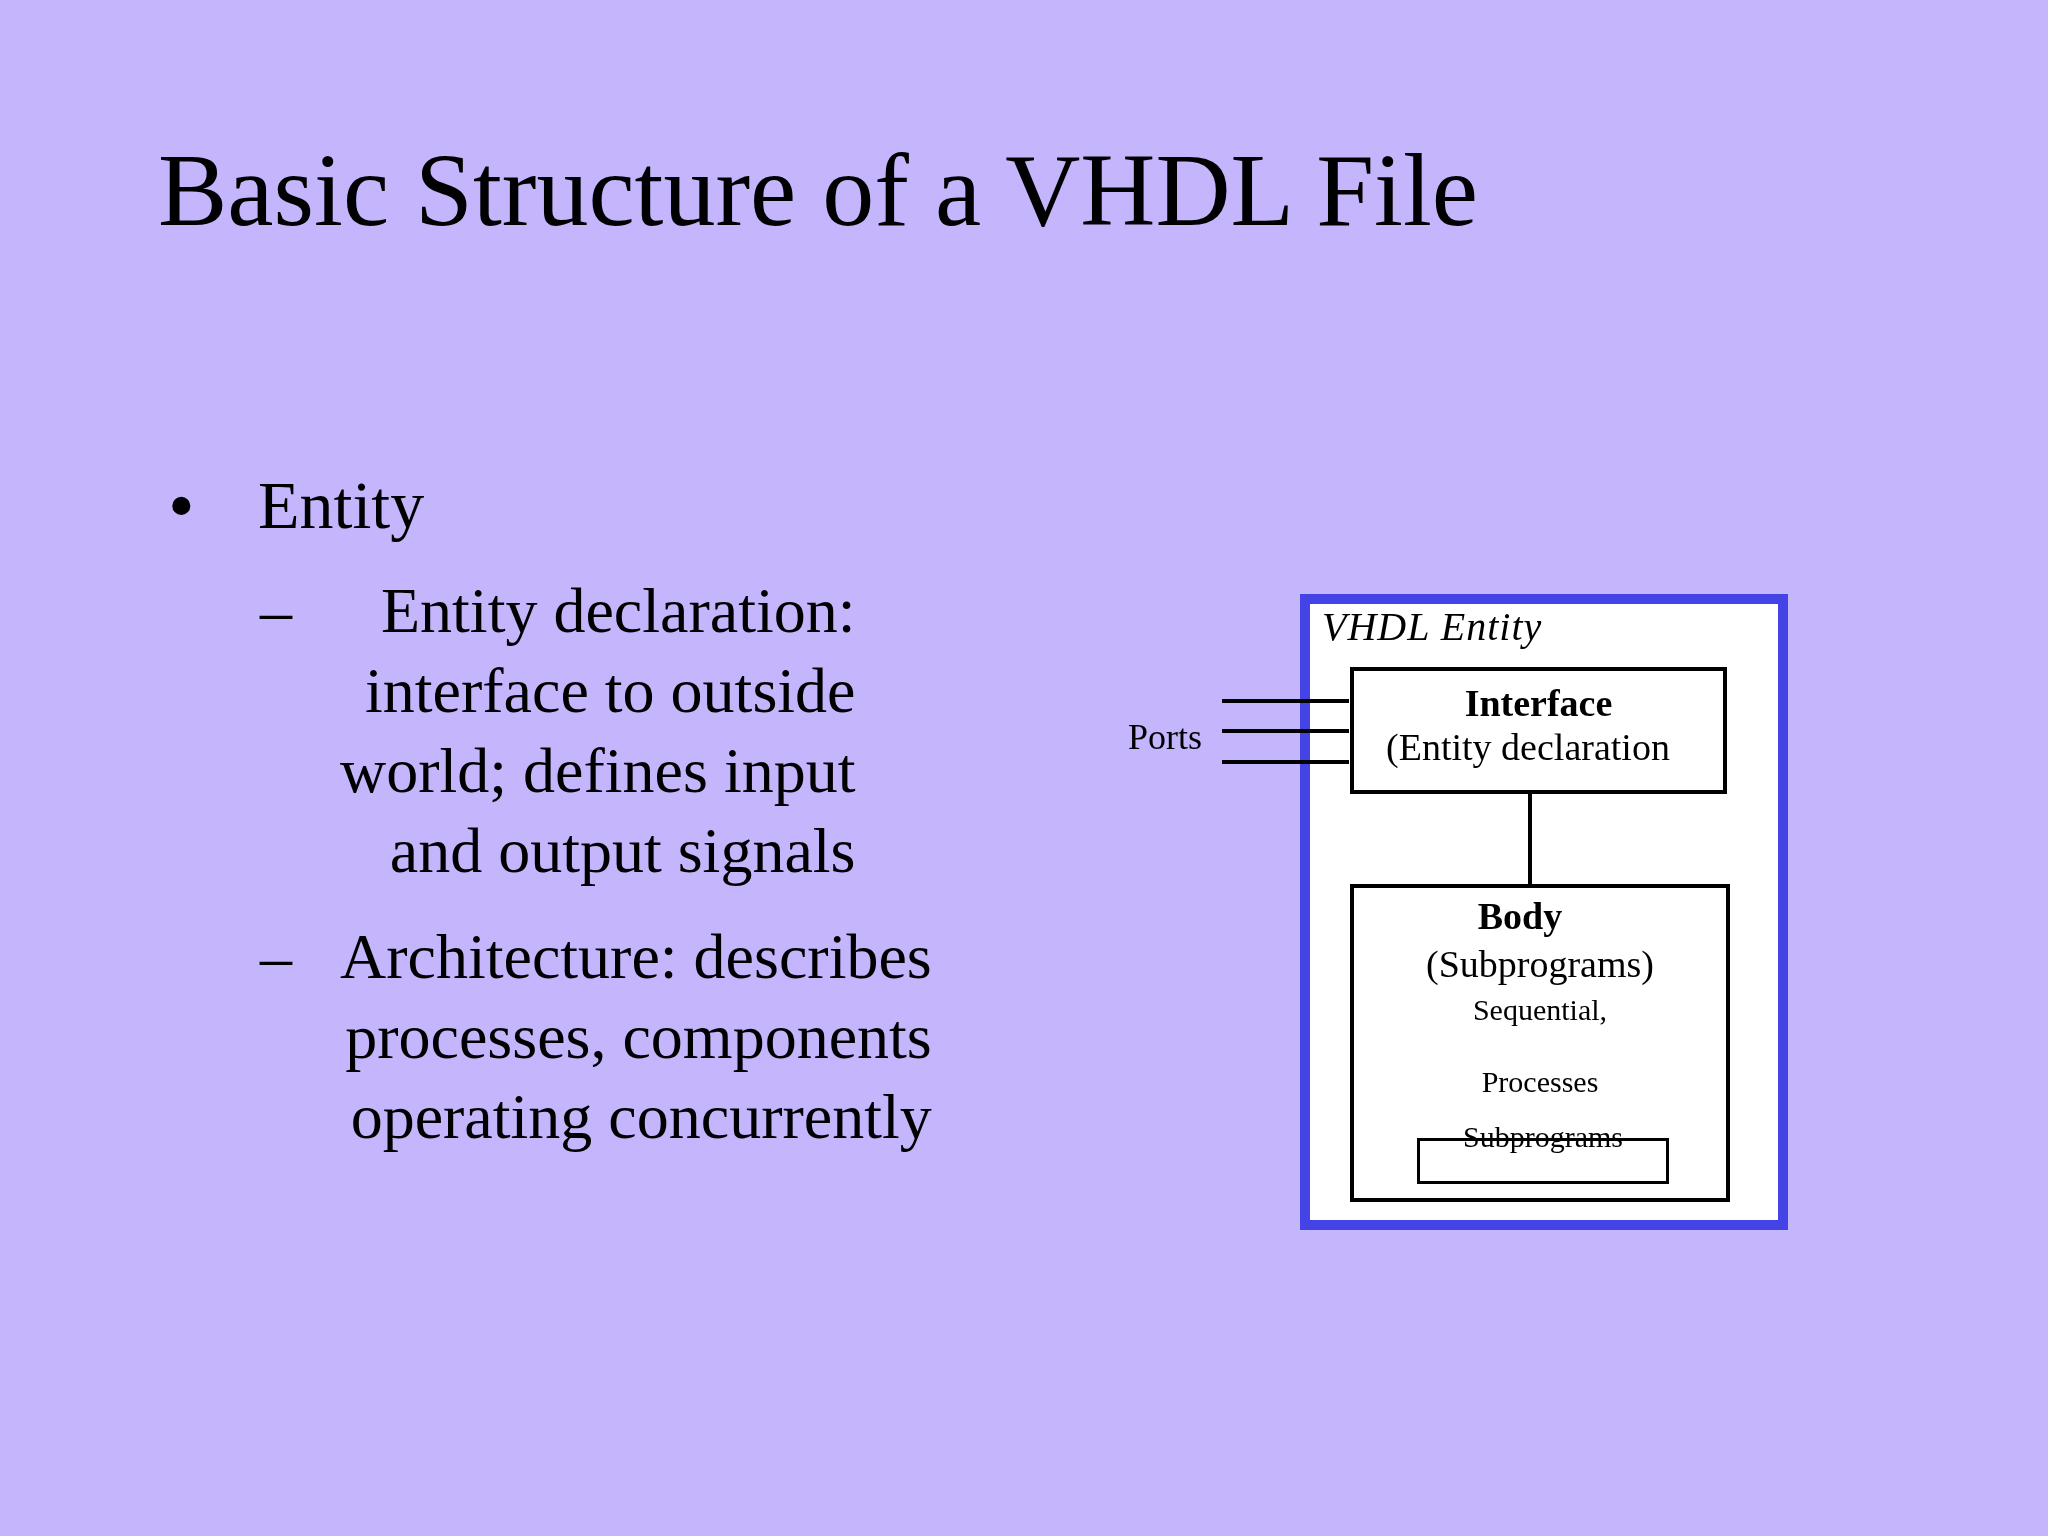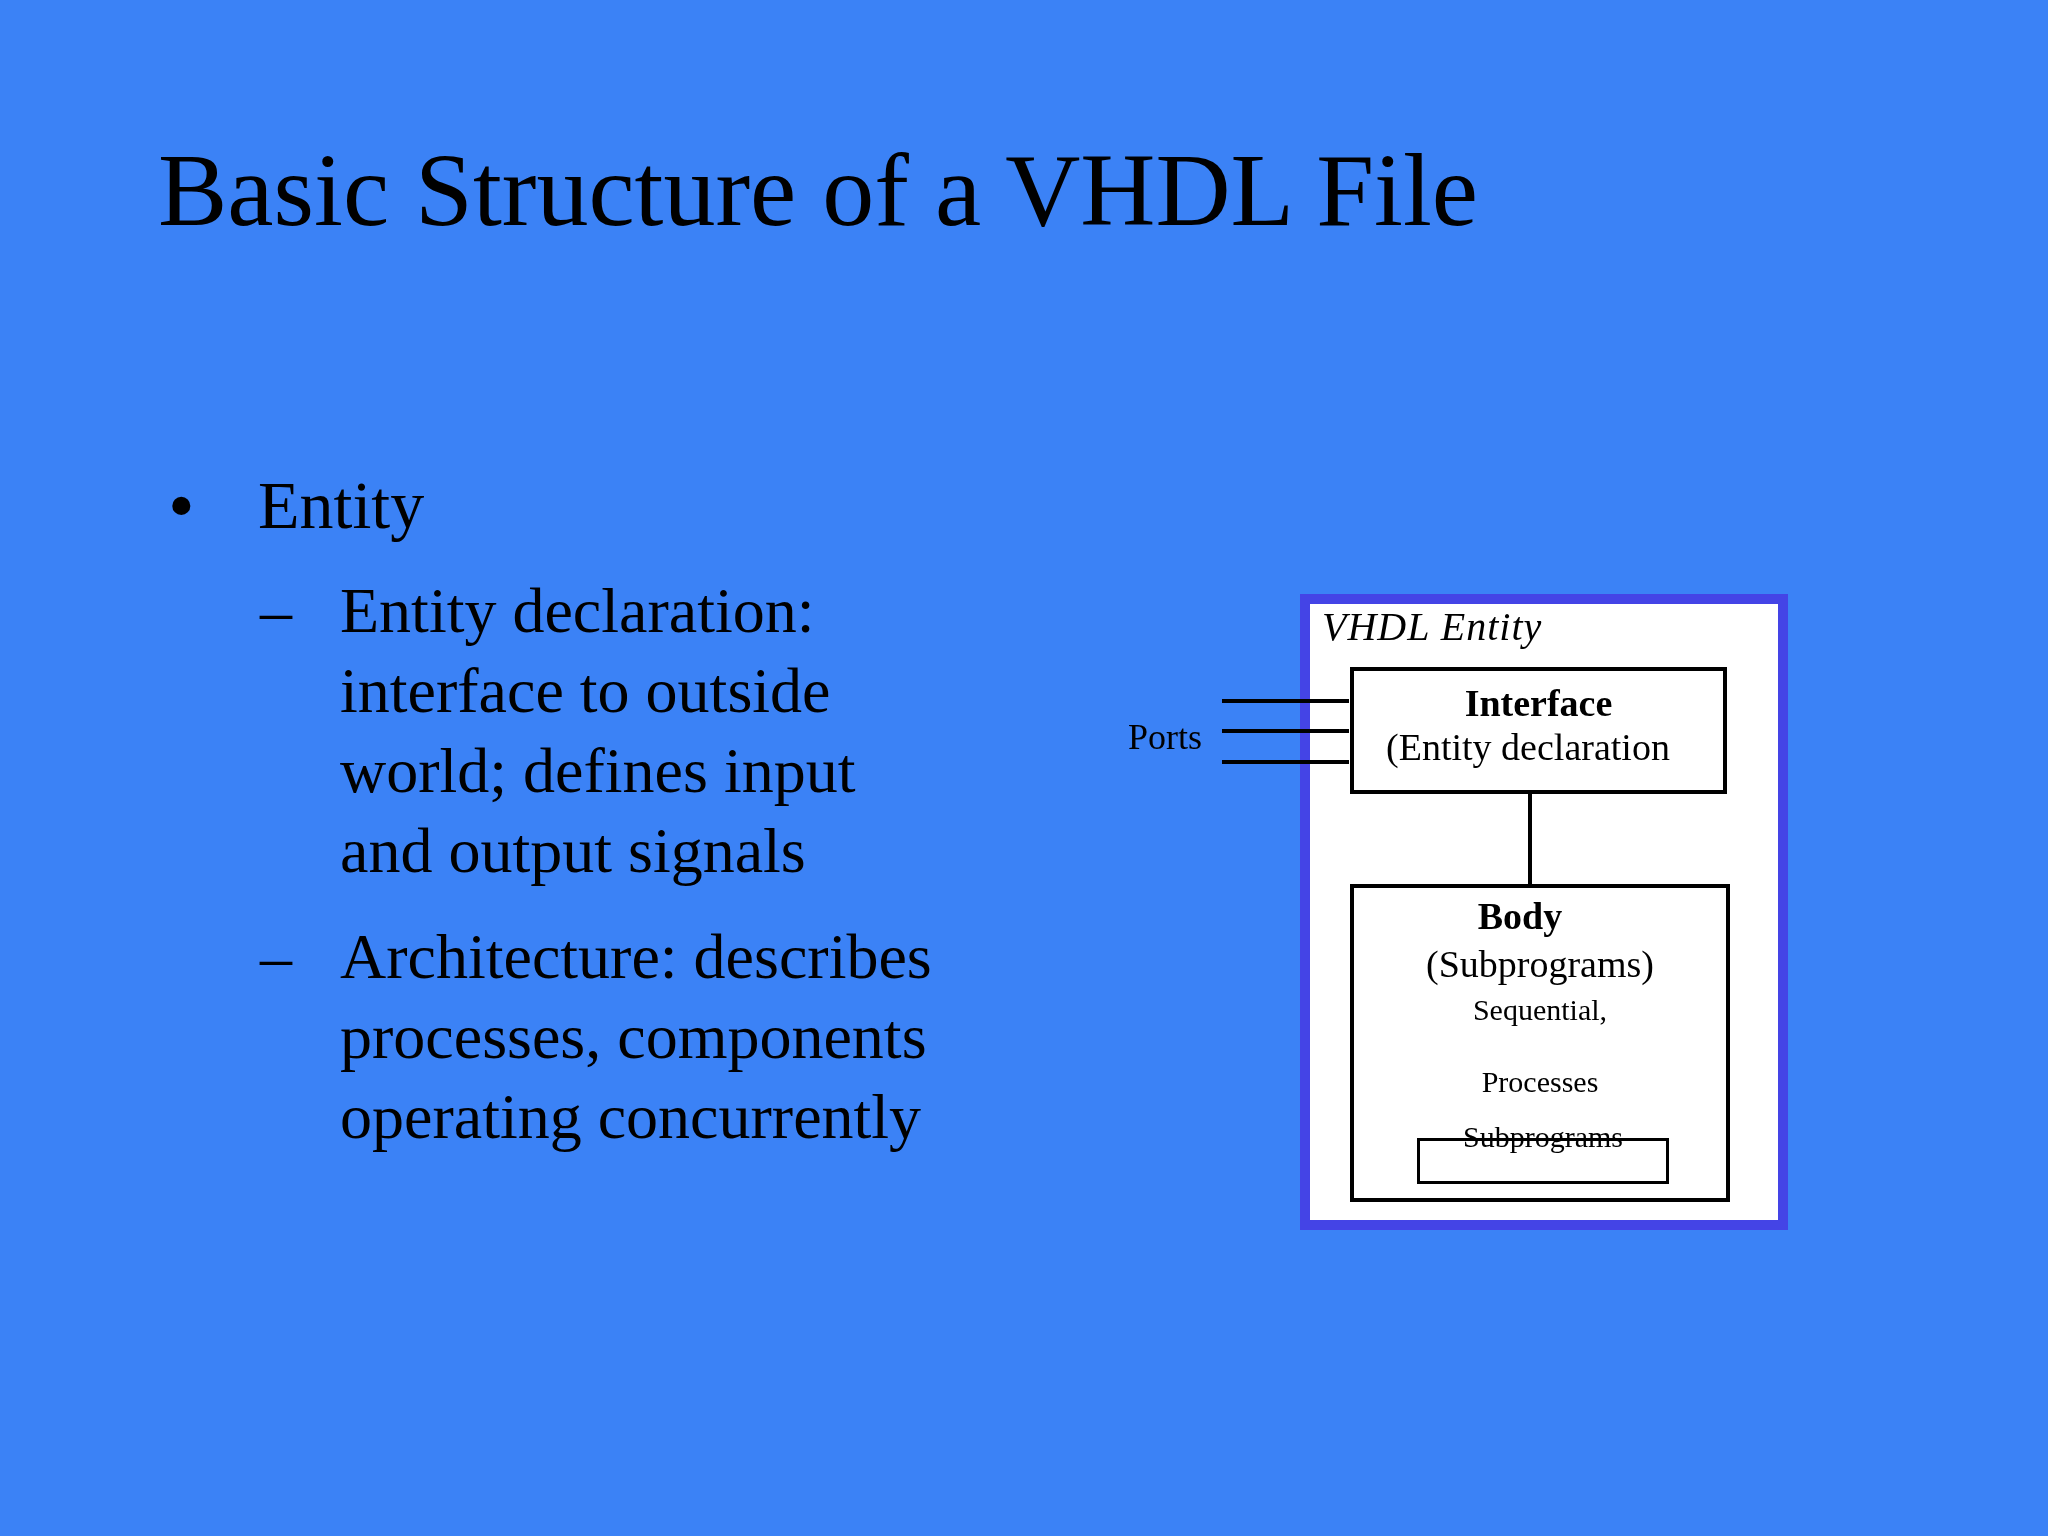--- a/index.html
+++ b/index.html
@@ -4,21 +4,21 @@
 <style>
   html, body {
     margin: 0;
     padding: 0;
     background: #ffffff;
   }
   #slide {
     position: relative;
     width: 2048px;
     height: 1536px;
-    background: #3b82f6;
+    background: #c4b5fd;
     overflow: hidden;
     font-family: "Liberation Serif", serif;
     color: #000000;
   }
   .abs { position: absolute; }
 
   
   #title {
     left: 158px; top: 135px;
     font-size: 104px; line-height: 110px;
@@ -36,20 +36,21 @@
   .dash {
     left: 260px;
     font-size: 64px; line-height: 80px;
   }
   #dash-1 { top: 571px; }
   #dash-2 { top: 917px; }
   .para {
     left: 340px;
     font-size: 64px; line-height: 80px;
     white-space: nowrap;
+    text-align: right;
   }
   #para-1 { top: 571px; }
   #para-2 { top: 917px; }
 
   
   .dg { font-family: Liberation Serif, serif; }
   #frame {
     left: 1300px; top: 594px;
     width: 468px; height: 616px;
     border: 10px solid #4444e6;

